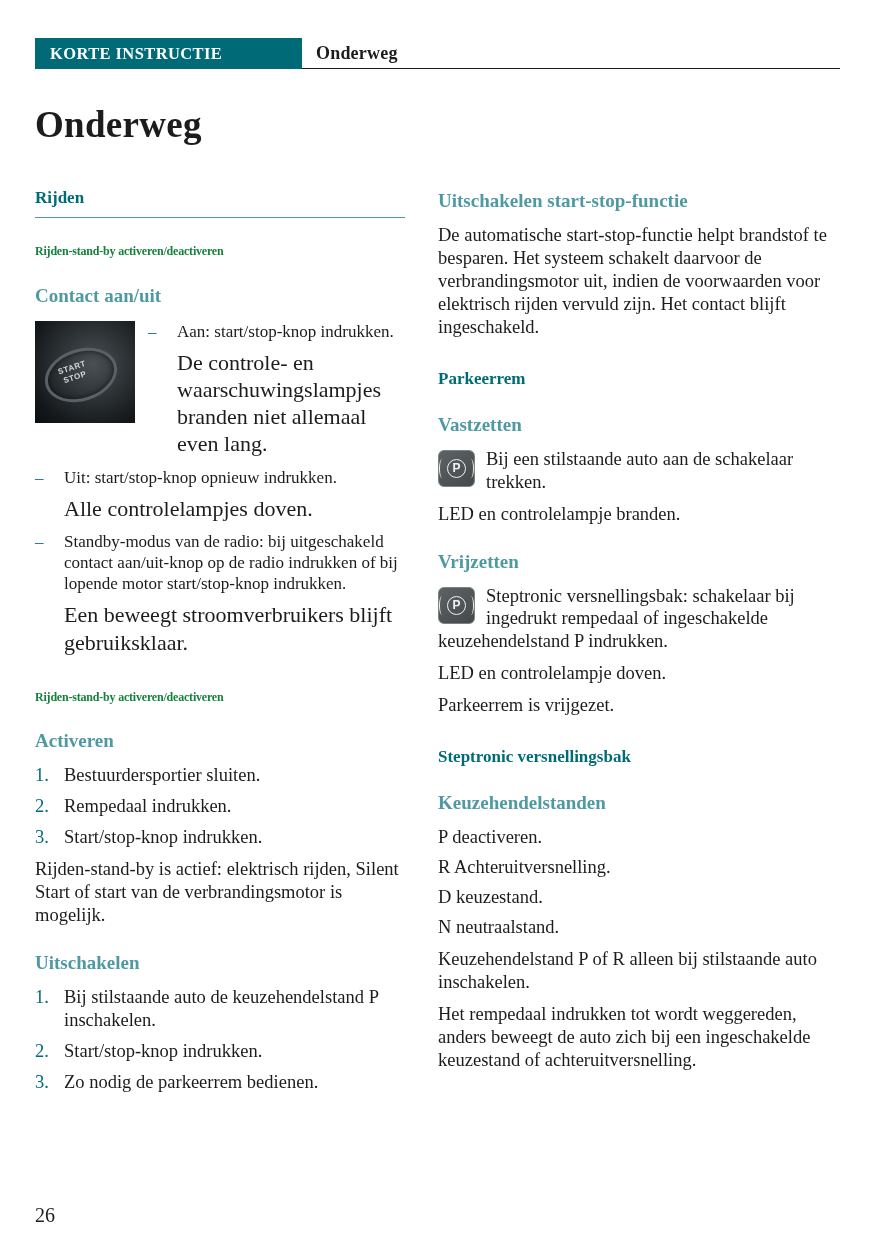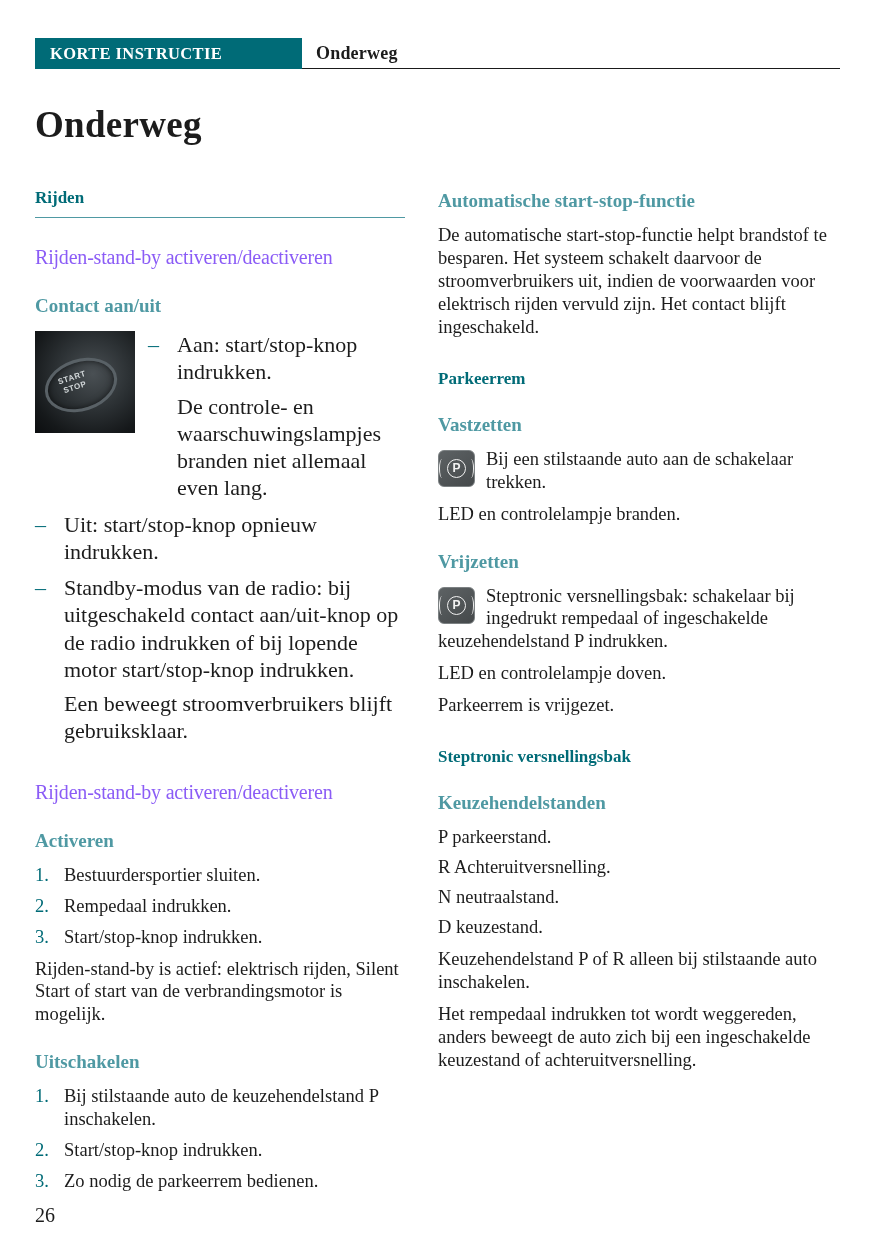--- a/index.html
+++ b/index.html
@@ -34,31 +34,31 @@
 
   
   .cols { display:flex; gap:33px; margin-top:42px; }
   .col-left { flex:0 0 370px; width:370px; }
   .col-right { flex:1; min-width:0; }
 
   
   .h2 { color:#006b77; font-size:17px; font-weight:bold; clear:both; }
   .h2.underlined { padding-bottom:9px; border-bottom:1.5px solid #4f99a3; margin-bottom:26px; }
   .h2.spaced { margin-top:30px; }
-  .h3 { color:#8b5cf6; font-size:20px; font-weight:normal; line-height:1.3; letter-spacing:-0.2px; clear:both; }
+  .h3 { color:#15803d; font-size:12px; font-weight:bold; line-height:1.3; letter-spacing:-0.2px; clear:both; }
   .h3.narrow { max-width:330px; }
   .h3.spaced { margin-top:34px; }
   .h3.oneline { white-space:nowrap; }
   .h4 { color:#4f99a3; font-size:19px; font-weight:bold; margin-top:25px; margin-bottom:12px; clear:both; }
   .h4.first { margin-top:2px; }
 
   
   .body { font-size:18.5px; line-height:1.24; margin-top:9px; }
   .gear { margin-top:7px; }
-  .dash-item { position:relative; padding-left:29px; font-size:22px; line-height:1.24; margin-top:9px; }
+  .dash-item { position:relative; padding-left:29px; font-size:17px; line-height:1.24; margin-top:9px; }
   .dash-item::before { content:"\2013"; position:absolute; left:0; top:0; color:#006b77; }
   .note { padding-left:29px; font-size:22px; line-height:1.24; margin-top:7px; }
 
   
   ol.steps { list-style:none; counter-reset:step; margin-top:2px; }
   ol.steps li { counter-increment:step; position:relative; padding-left:29px; font-size:18.5px; line-height:1.24; margin-top:8px; }
   ol.steps li::before { content:counter(step) "."; position:absolute; left:0; color:#006b77; }
 
   
   .photo-row { display:flex; gap:13px; margin-top:14px; }
@@ -134,20 +134,21 @@
             <span>STOP</span>
           </div>
         </div>
         <div class="photo-side">
           <p class="dash-item">Aan: start/stop-knop indrukken.</p>
           <p class="note">De controle- en waarschuwingslampjes branden niet allemaal even lang.</p>
         </div>
       </div>
 
       <p class="dash-item">Uit: start/stop-knop opnieuw indrukken.</p>
+      <p class="note">Alle controlelampjes doven.</p>
 
       <p class="dash-item">Standby-modus van de radio: bij uitgeschakeld contact aan/uit-knop op de radio indrukken of bij lopende motor start/stop-knop indrukken.</p>
       <p class="note">Een beweegt stroomverbruikers blijft gebruiksklaar.</p>
 
       <h3 class="h3 spaced oneline">Rijden-stand-by activeren/deactiveren</h3>
 
       <h4 class="h4">Activeren</h4>
       <ol class="steps">
         <li>Bestuurdersportier sluiten.</li>
         <li>Rempedaal indrukken.</li>
@@ -159,22 +160,22 @@
       <ol class="steps">
         <li>Bij stilstaande auto de keuzehendelstand P inschakelen.</li>
         <li>Start/stop-knop indrukken.</li>
         <li>Zo nodig de parkeerrem bedienen.</li>
       </ol>
 
     </div>
 
     <div class="col-right">
 
-      <h4 class="h4 first">Automatische start-stop-functie</h4>
-      <p class="body">De automatische start-stop-functie helpt brandstof te besparen. Het systeem schakelt daarvoor de stroomverbruikers uit, indien de voorwaarden voor elektrisch rijden vervuld zijn. Het contact blijft ingeschakeld.</p>
+      <h4 class="h4 first">Uitschakelen start-stop-functie</h4>
+      <p class="body">De automatische start-stop-functie helpt brandstof te besparen. Het systeem schakelt daarvoor de verbrandingsmotor uit, indien de voorwaarden voor elektrisch rijden vervuld zijn. Het contact blijft ingeschakeld.</p>
 
       <h2 class="h2 spaced">Parkeerrem</h2>
 
       <h4 class="h4">Vastzetten</h4>
       <p class="body icon-para">
         <span class="pbrake">
           <span class="arc arc-l"></span>
           <span class="pcirc">P</span>
           <span class="arc arc-r"></span>
         </span>
@@ -190,24 +191,24 @@
           <span class="arc arc-r"></span>
         </span>
         <span>Steptronic versnellingsbak: schakelaar bij ingedrukt rempedaal of ingeschakelde keuzehendelstand P indrukken.</span>
       </p>
       <p class="body">LED en controlelampje doven.</p>
       <p class="body">Parkeerrem is vrijgezet.</p>
 
       <h2 class="h2 spaced">Steptronic versnellingsbak</h2>
 
       <h4 class="h4">Keuzehendelstanden</h4>
-      <p class="body gear">P parkeerstand.</p>
+      <p class="body gear">P deactiveren.</p>
       <p class="body gear">R Achteruitversnelling.</p>
+      <p class="body gear">D keuzestand.</p>
       <p class="body gear">N neutraalstand.</p>
-      <p class="body gear">D keuzestand.</p>
       <p class="body">Keuzehendelstand P of R alleen bij stilstaande auto inschakelen.</p>
       <p class="body">Het rempedaal indrukken tot wordt weggereden, anders beweegt de auto zich bij een ingeschakelde keuzestand of achteruitversnelling.</p>
 
     </div>
   </div>
 
   <div class="pagenum">26</div>
 
 </div>
 

